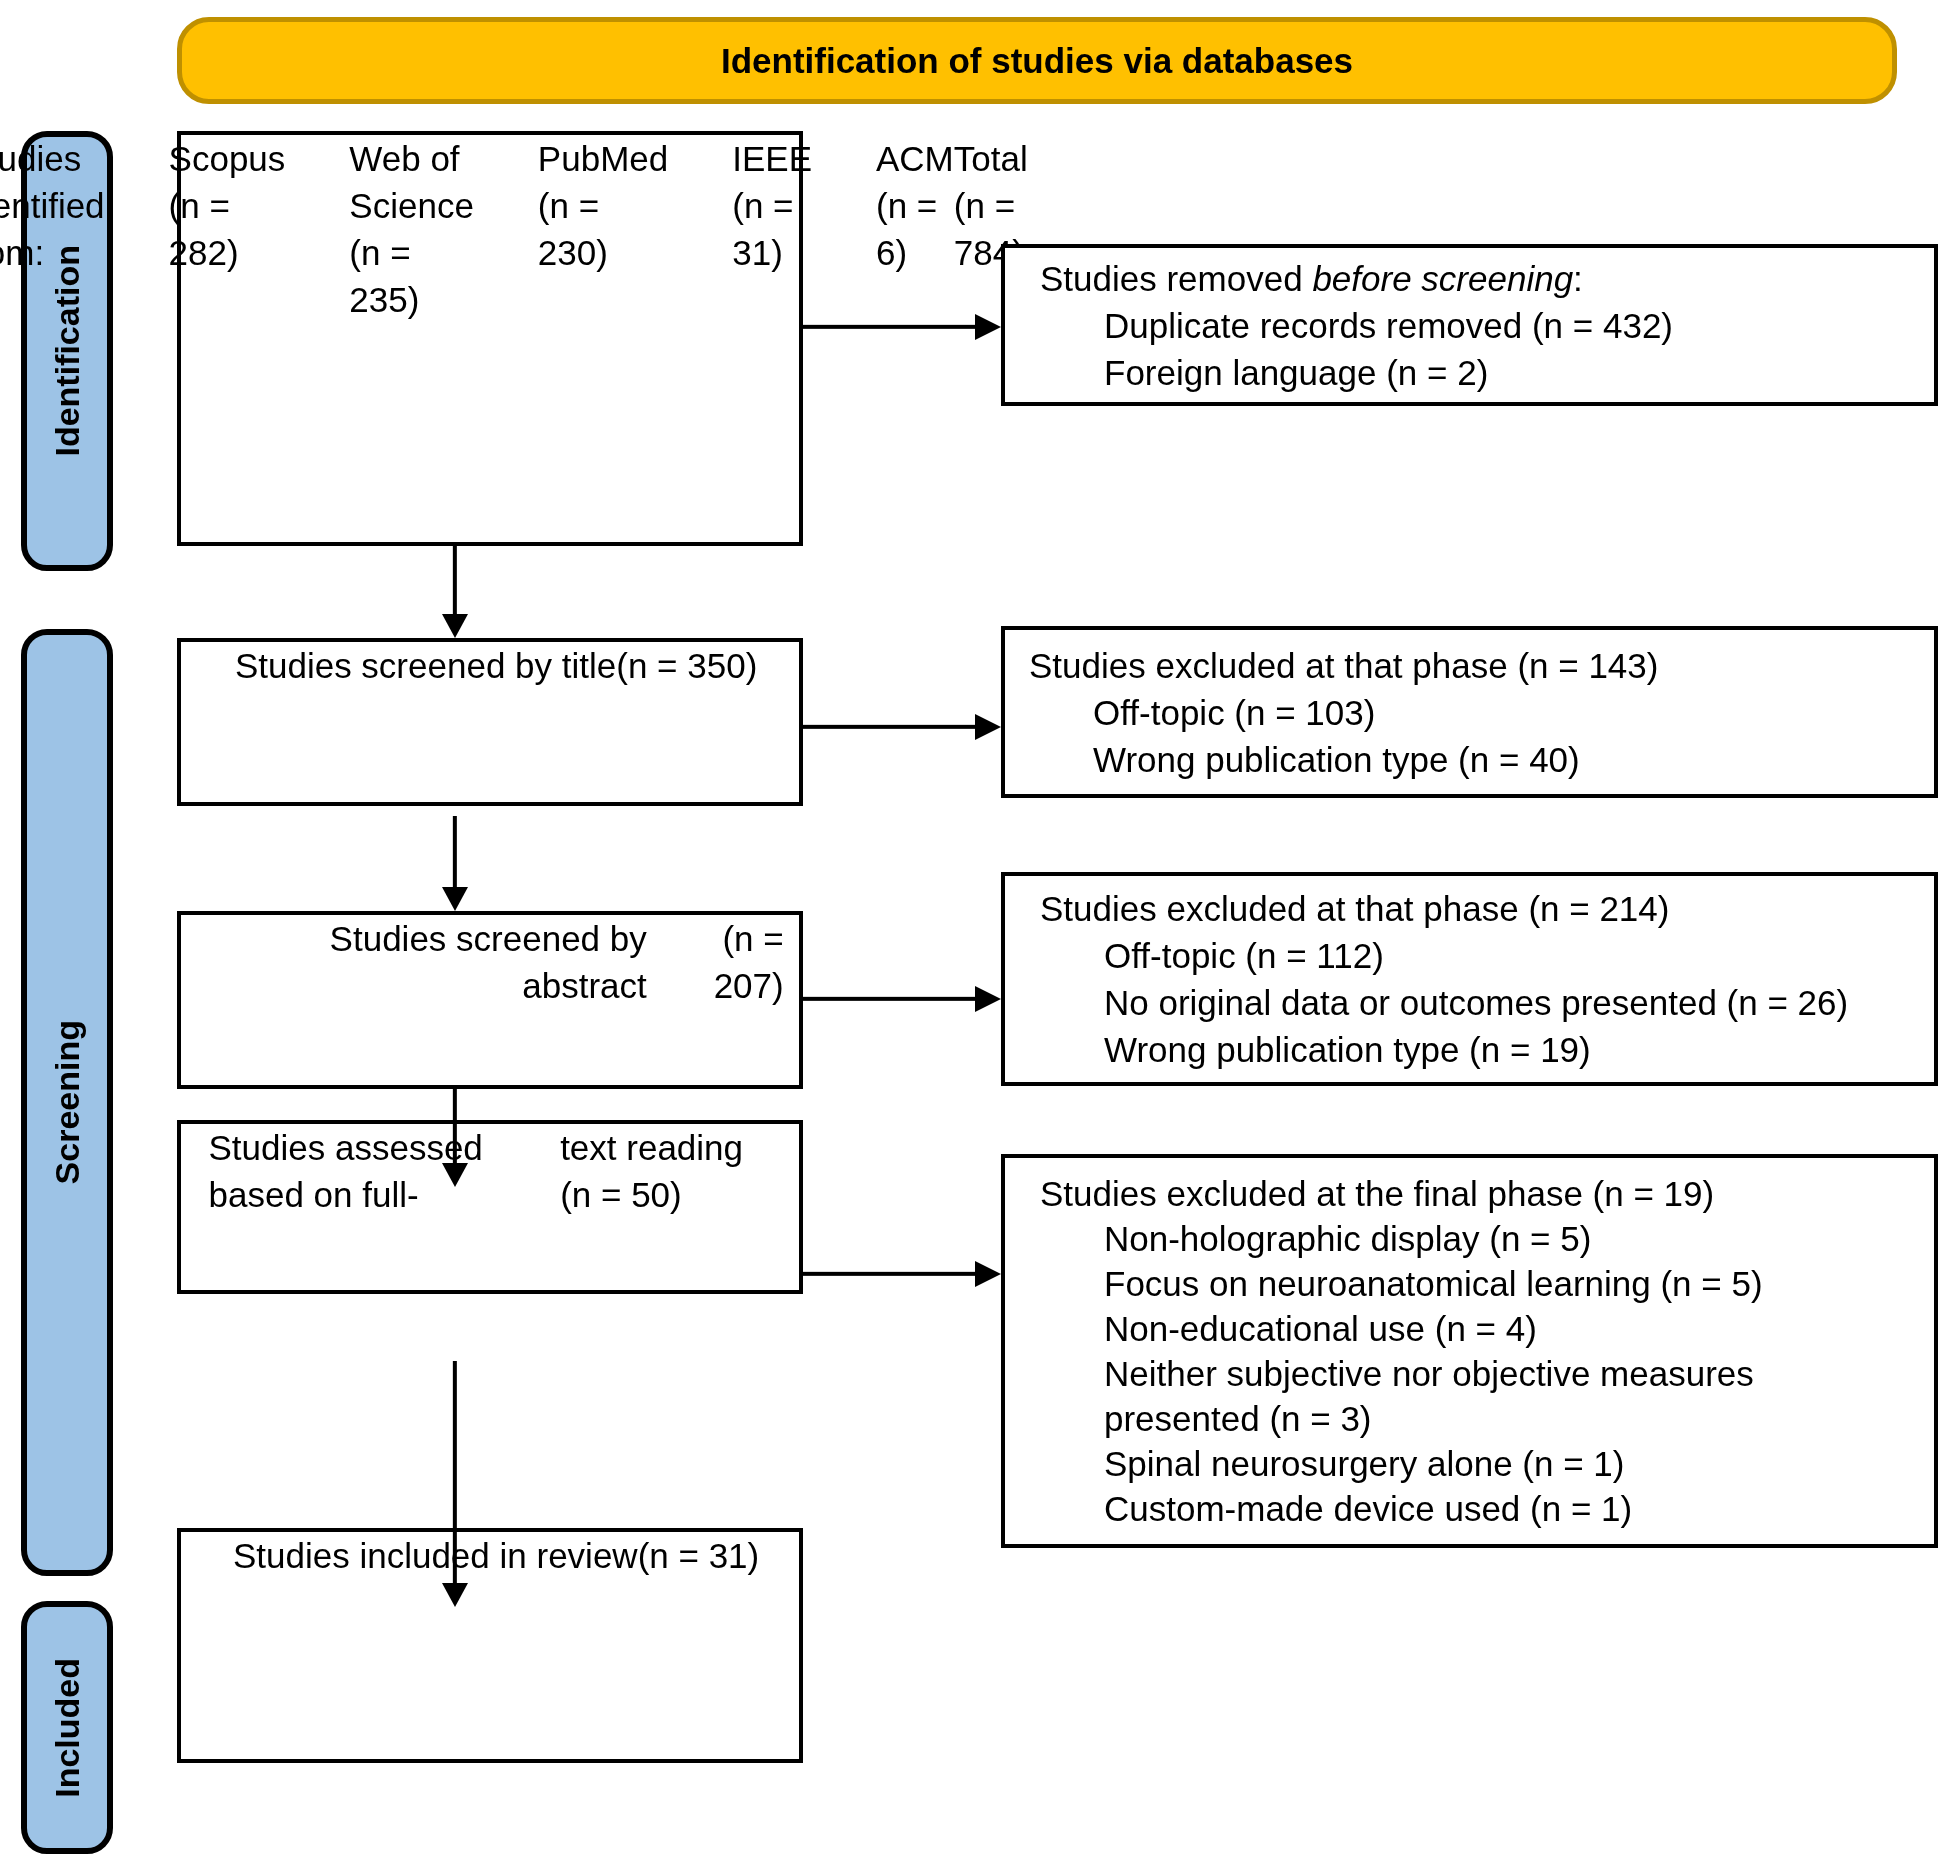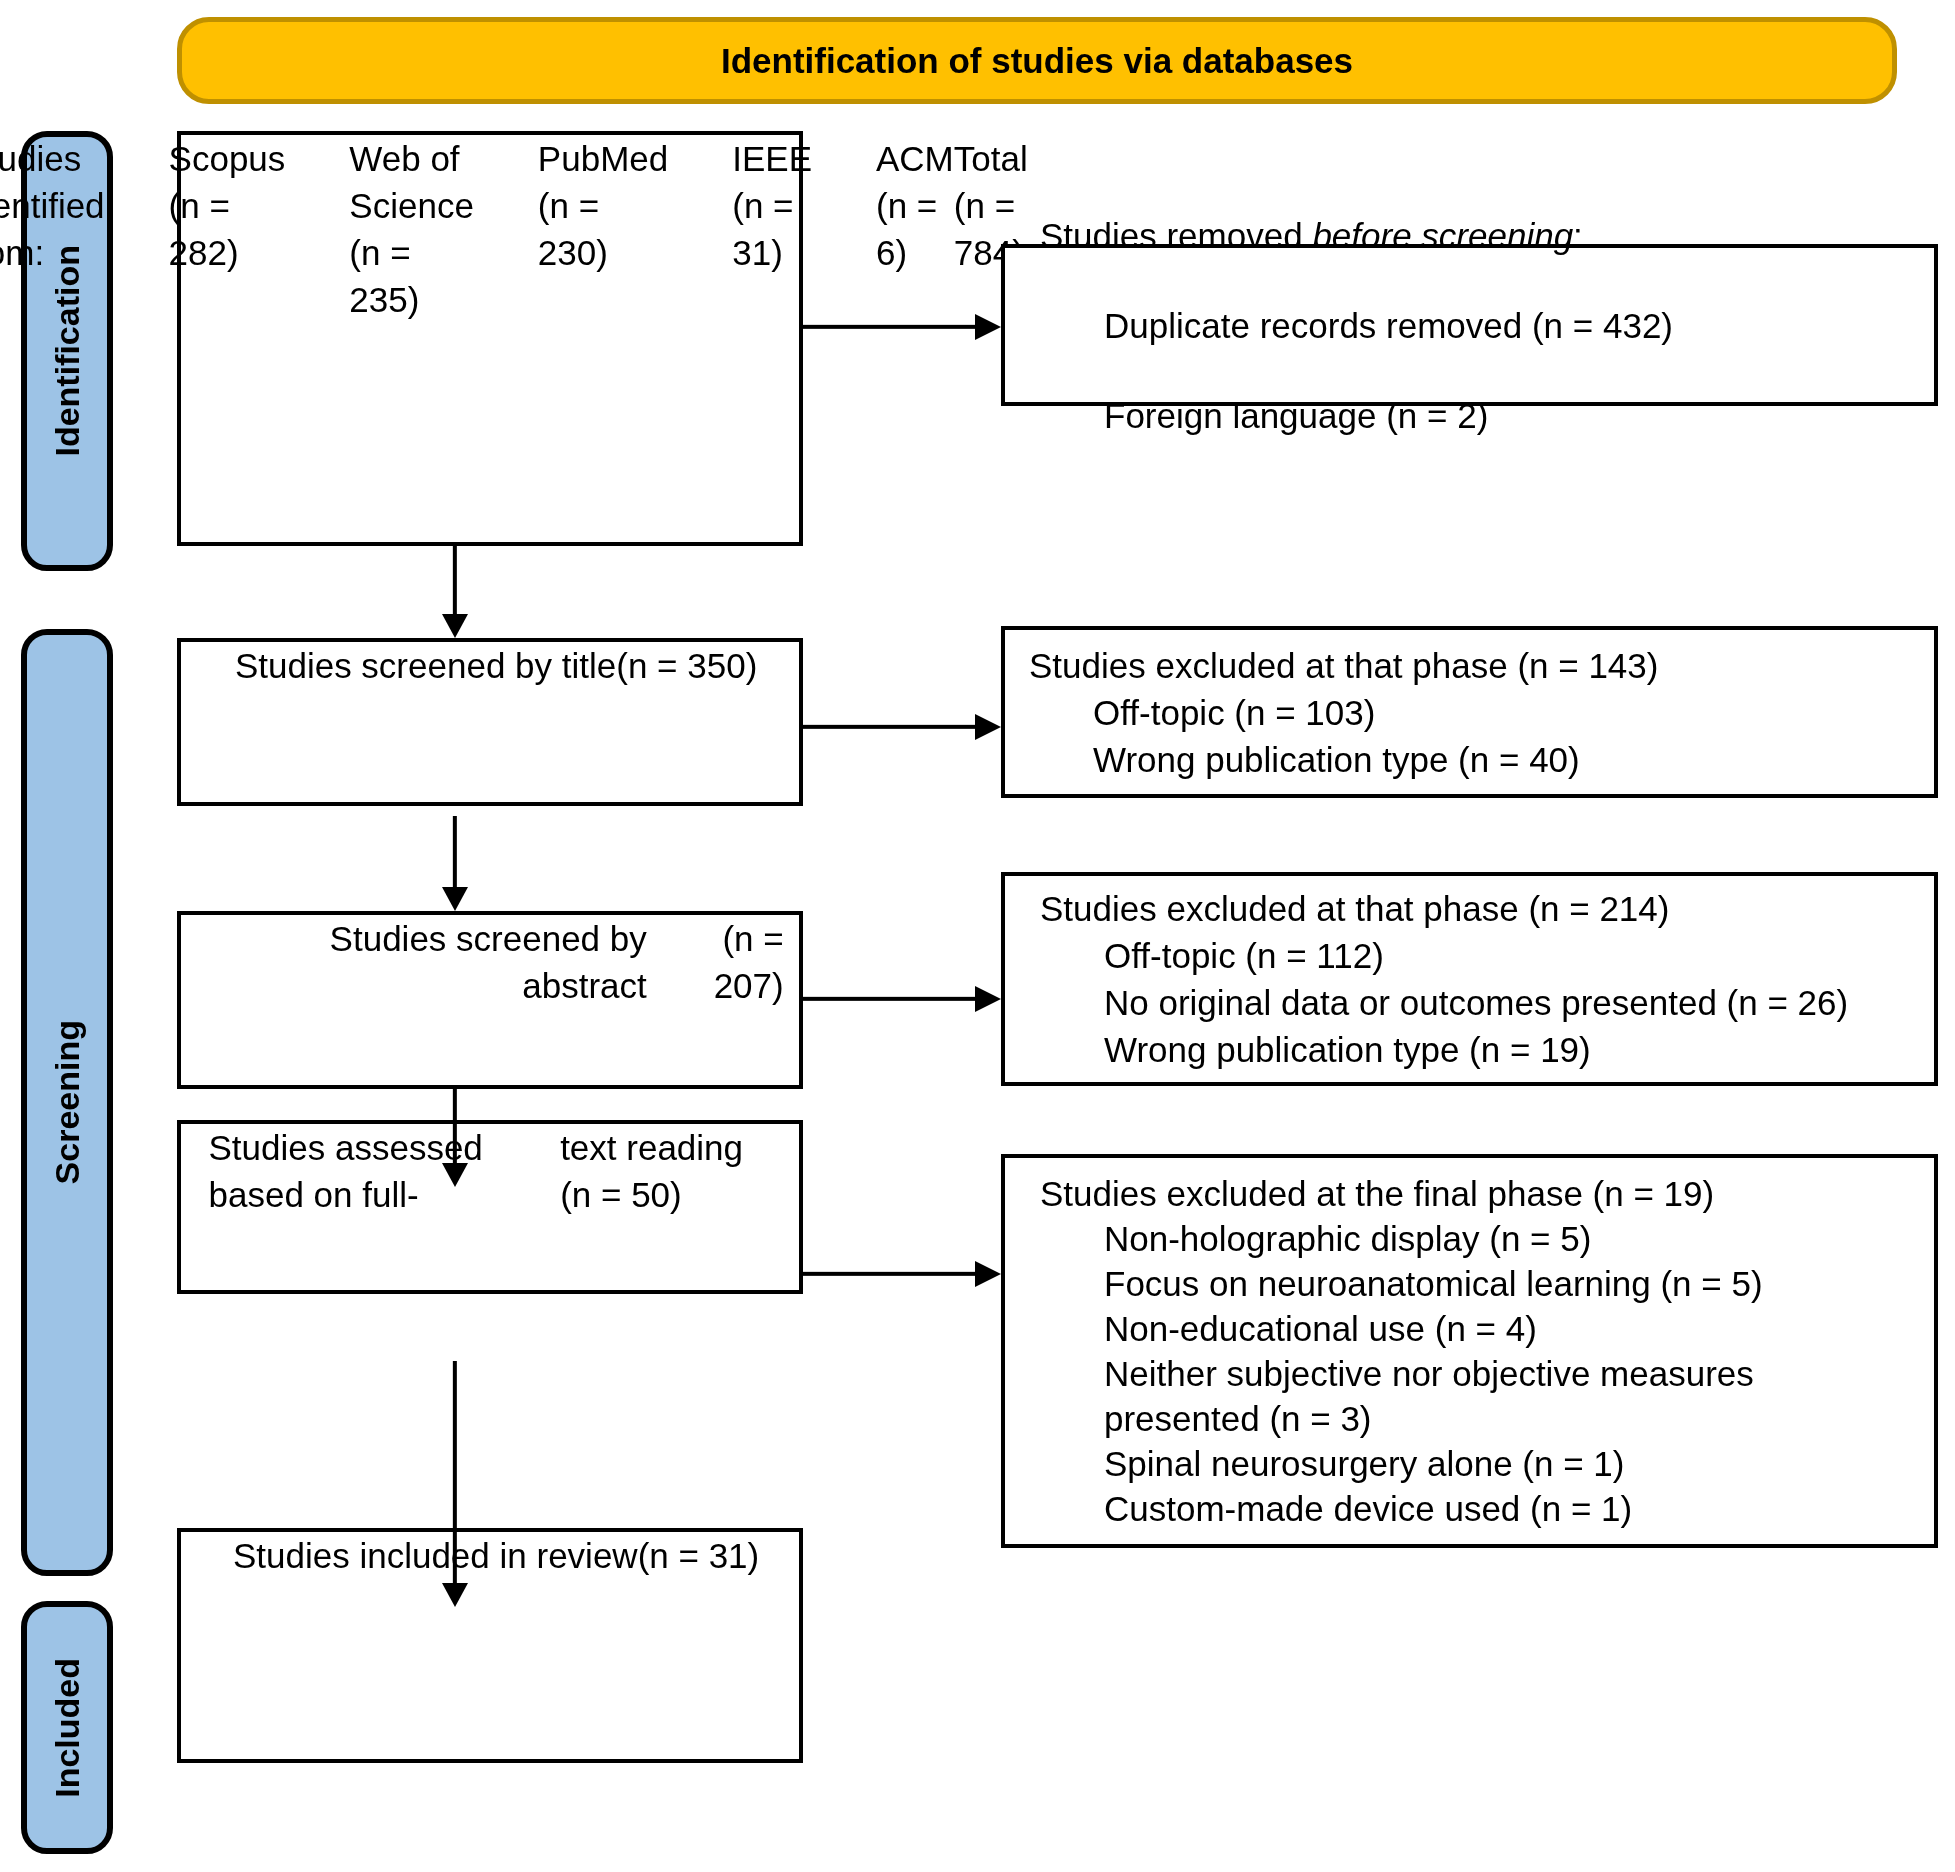--- a/index.html
+++ b/index.html
@@ -91,21 +91,21 @@
     box-sizing: border-box;
     display: flex;
     flex-direction: column;
     justify-content: center;
     padding-left: 35px;
     padding-right: 18.3px;
     font-size: 35px;
     line-height: 47px;
     color: #000000;
   }
-  #ebox-removed  { top: 244px;  height: 162px; gap: 43px; }
+  #ebox-removed  { top: 244px;  height: 162px; }
   #ebox-phase1   { top: 626px; height: 172px; padding-left: 24px; }
   #ebox-phase2   { top: 872px; height: 214px; }
   #ebox-final    { top: 1154px; height: 394px; line-height: 45px; }
 
   .ind { padding-left: 64px; }
   .hang { padding-left: 64px; }
   .it { font-style: italic; }
 
   
   .arrow-v { position: absolute; width: 27px; }

